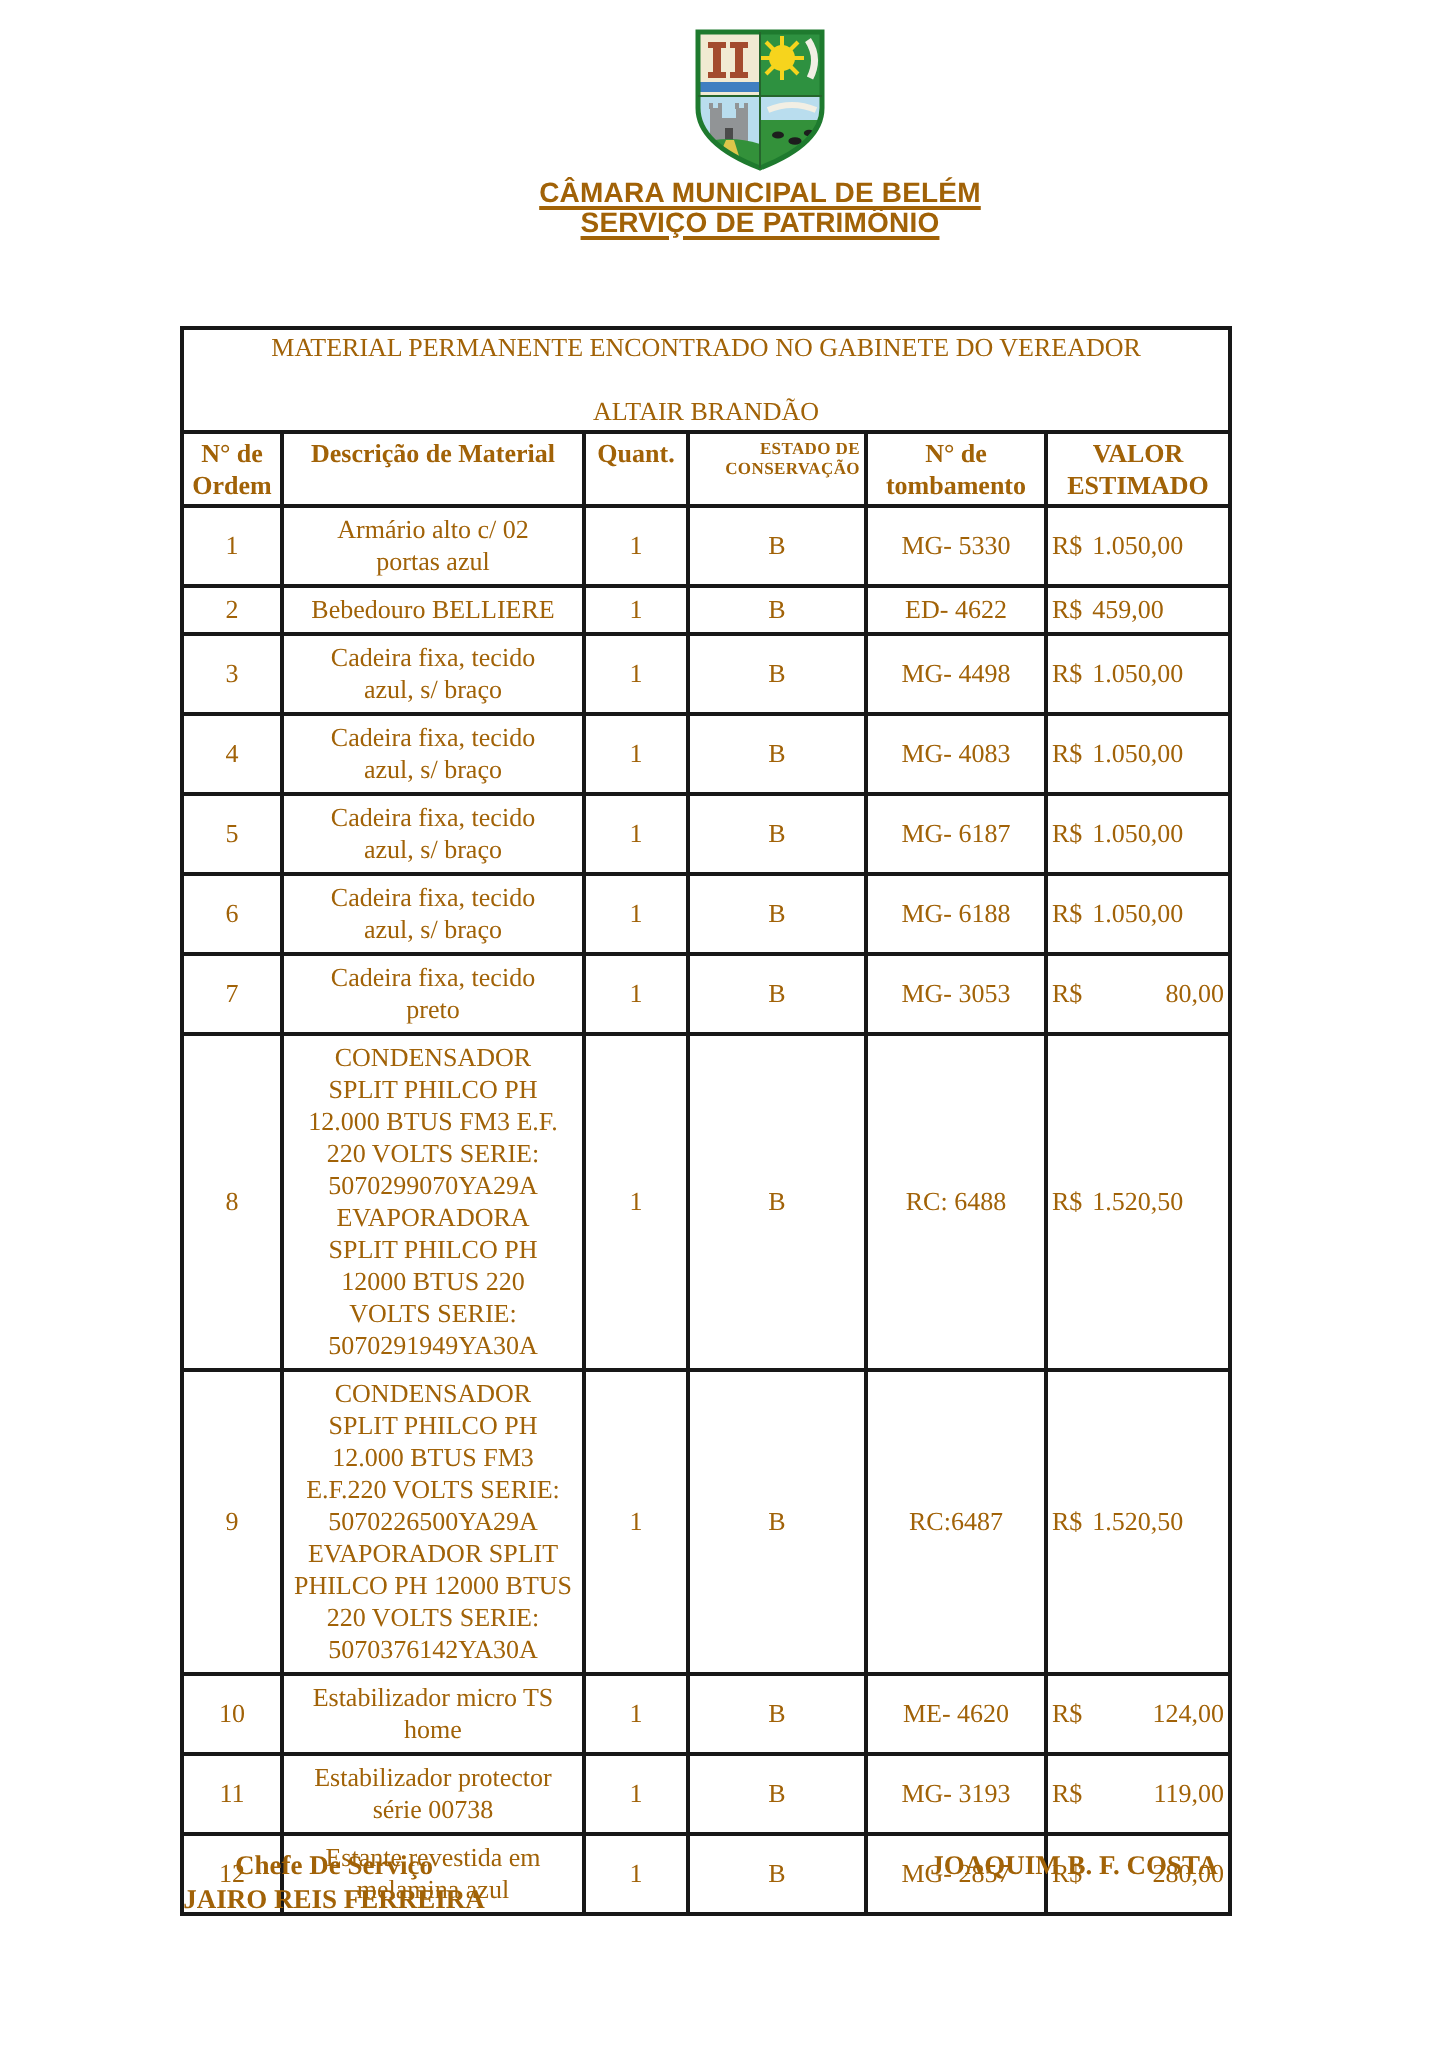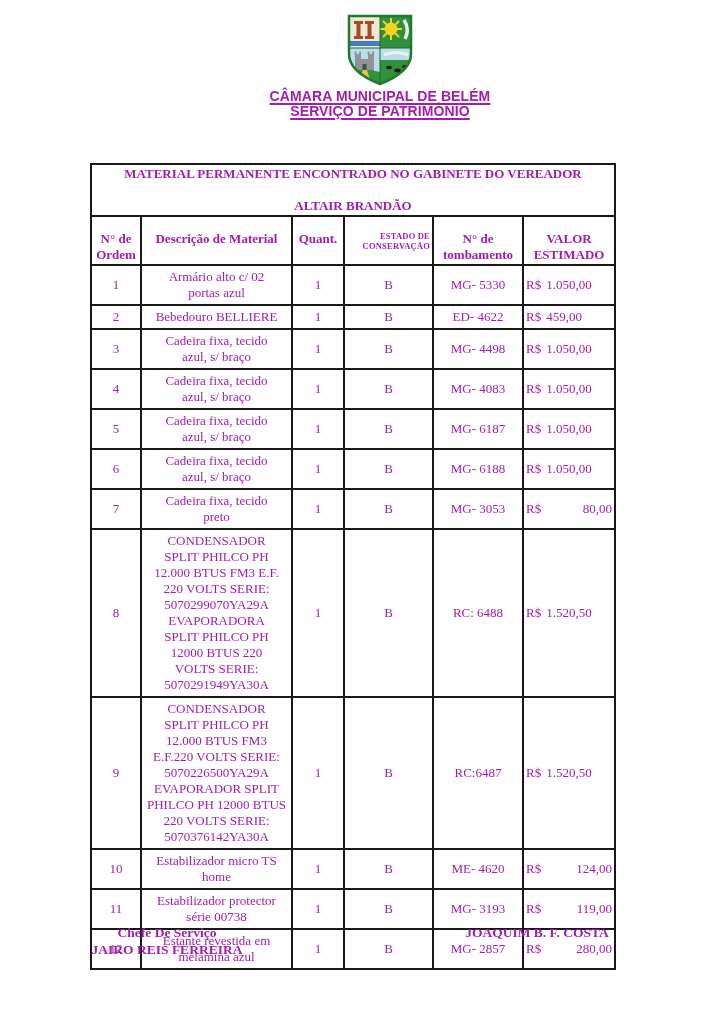--- a/index.html
+++ b/index.html
@@ -1,20 +1,20 @@
 <!DOCTYPE html>
 <html><head>
 <meta charset="utf-8">
 <style>
   html,body{margin:0;padding:0;background:#ffffff;}
   .doc{
     position:relative;
     width:724px;height:1024px;
     background:#ffffff;
-    color:#a21caf;
+    color:#a16207;
     font-family:"Liberation Serif", serif;
     overflow:hidden;
   }
   
   .header{
     position:absolute;top:14px;left:36px;width:688px;
     text-align:center;
     font-family:"Liberation Sans", sans-serif;
   }
   .logo{display:block;margin:0 auto 3px auto;}
@@ -31,22 +31,22 @@
     border-collapse:collapse;table-layout:fixed;
   }
   .inv th,.inv td{
     border:2px solid #181818;
     font-size:13px;line-height:16px;
     text-align:center;
     padding:1px 2px;
     white-space:pre-line;
     font-family:"Liberation Serif", serif;
   }
-  .ttl{font-weight:bold;padding:1px 2px 0 2px;}
-  .inv thead th{font-weight:bold;vertical-align:top;padding-top:14px;}
+  .ttl{font-weight:normal;padding:1px 2px 0 2px;}
+  .inv thead th{font-weight:bold;vertical-align:top;padding-top:2px;}
   th.small-h{font-size:8.5px;line-height:10px;padding-top:6px;letter-spacing:.2px;text-align:right;}
   .inv tbody td{vertical-align:middle;padding:3px 2px;}
   td.col-valor{text-align:left;padding:2px 5px;}
   td.valign-top{vertical-align:top;}
   td.valign-middle{vertical-align:middle;}
   td.valign-bottom{vertical-align:bottom;}
   .valor-line{display:flex;gap:5px;}
   .valor-line.spread{justify-content:space-between;}
   
   .sig{

